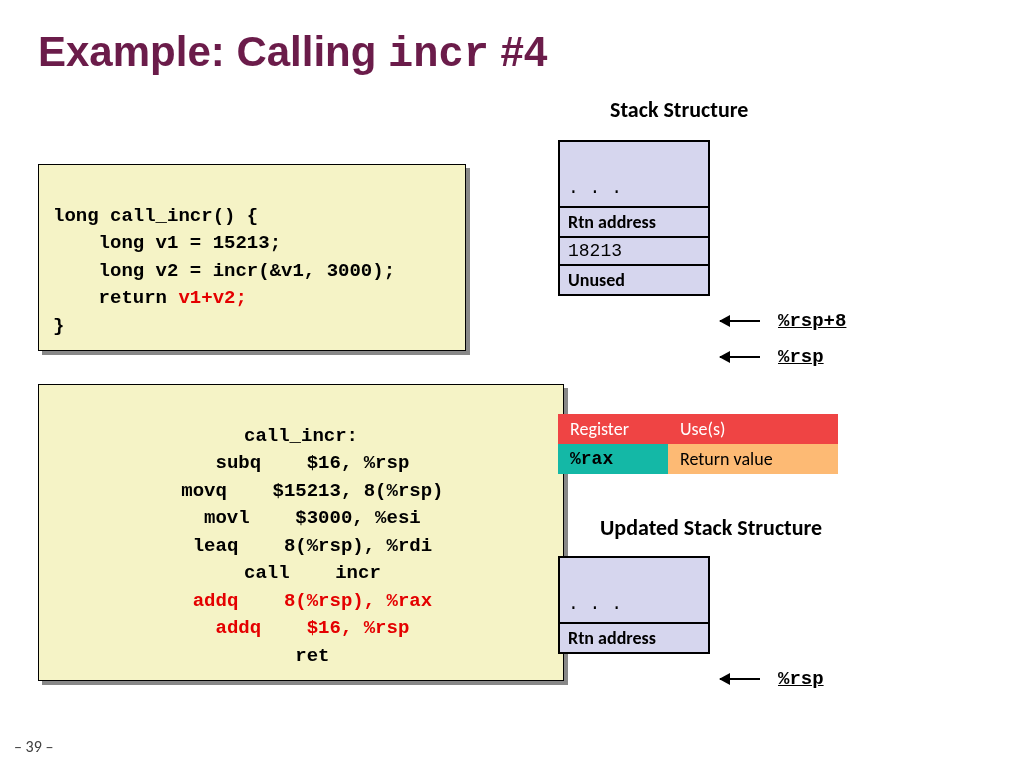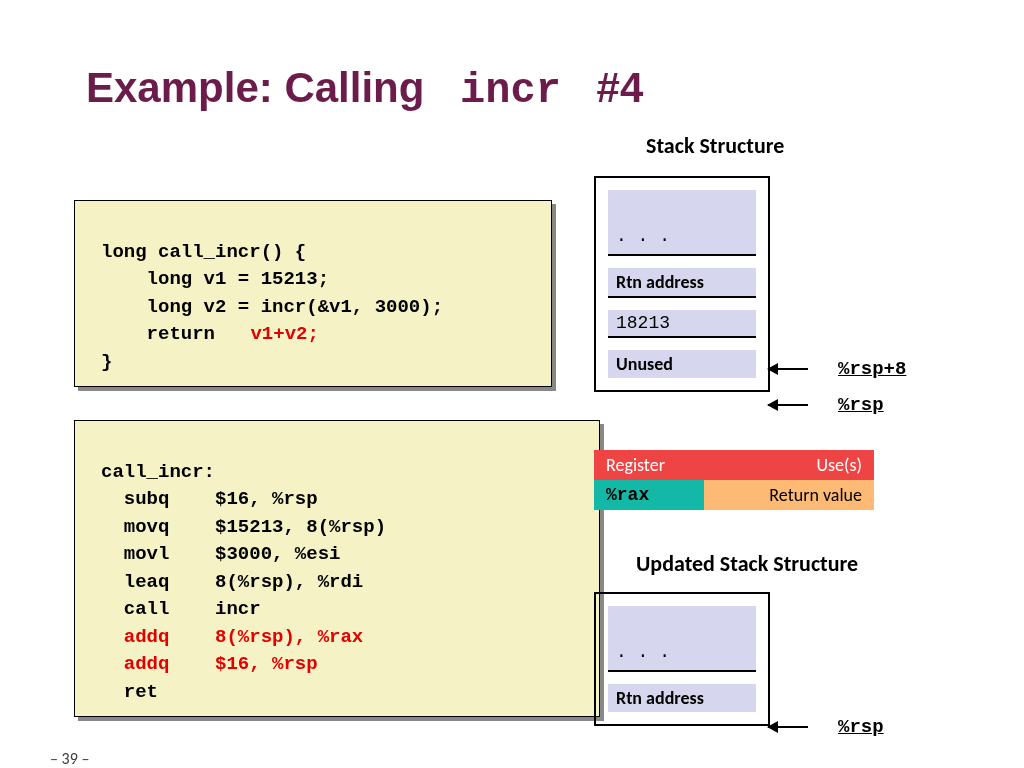--- a/index.html
+++ b/index.html
@@ -1,15 +1,15 @@
 <!DOCTYPE html>
 <html><head>
 <meta charset="utf-8">
 <style>
-  * { box-sizing: border-box; margin: 12px; padding: 0; }
+  * { box-sizing: border-box; margin: 0; padding: 0; }
   body {
     width: 1024px;
     height: 768px;
     background: #fff;
     font-family: Calibri, Arial, sans-serif;
     position: relative;
     overflow: hidden;
   }
   .slide-title {
     position: absolute;
@@ -29,22 +29,22 @@
     border: 1.5px solid #000;
     box-shadow: 4px 4px 0 #888;
     padding: 10px 14px;
     font-family: "Courier New", monospace;
     font-size: 19px;
     font-weight: bold;
     line-height: 1.45;
     white-space: pre;
   }
   .code-box .hl { color: #e40000; }
-  .c-code { top: 164px; left: 38px; width: 478px; }
-  .asm-code { top: 384px; left: 38px; width: 526px; }
+  .c-code { top: 164px; left: 38px; width: 428px; }
+  .asm-code { top: 384px; left: 38px; width: 526px; text-align: center; }
   .stack-heading {
     position: absolute;
     font-weight: bold;
     font-size: 22px;
     color: #000;
   }
   .stack-heading.h1 { top: 96px; left: 610px; }
   .stack-heading.h2 { top: 514px; left: 600px; }
   .stack {
     position: absolute;
@@ -106,21 +106,21 @@
     text-align: left;
     padding: 4px 12px;
     font-weight: normal;
   }
   .reg-table td {
     background: #fdba74;
     padding: 4px 12px;
   }
   .reg-table td.mono { font-family: "Courier New", monospace; font-weight: bold; background:#14b8a6;}
   .reg-table th:first-child, .reg-table td:first-child { width: 110px; }
-  .reg-table th:last-child, .reg-table td:last-child { width: 170px; text-align: right; }
+  .reg-table th:last-child, .reg-table td:last-child { width: 170px; }
   .page-num {
     position: absolute;
     bottom: 12px;
     left: 14px;
     font-size: 16px;
     color: #404040;
     font-family: Calibri, Arial, sans-serif;
   }
 </style>
 </head>

